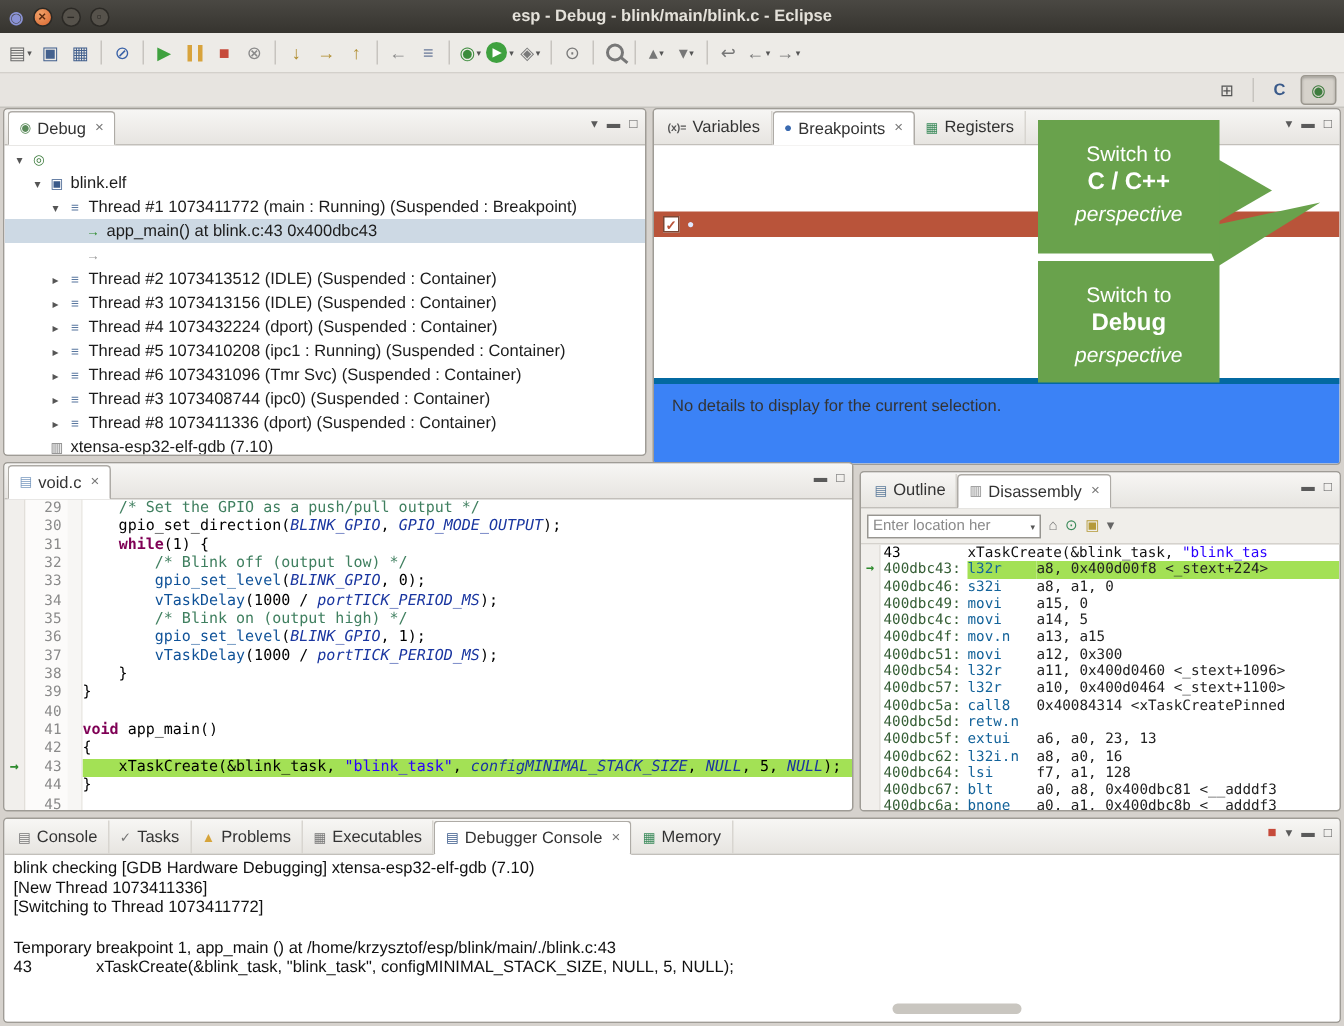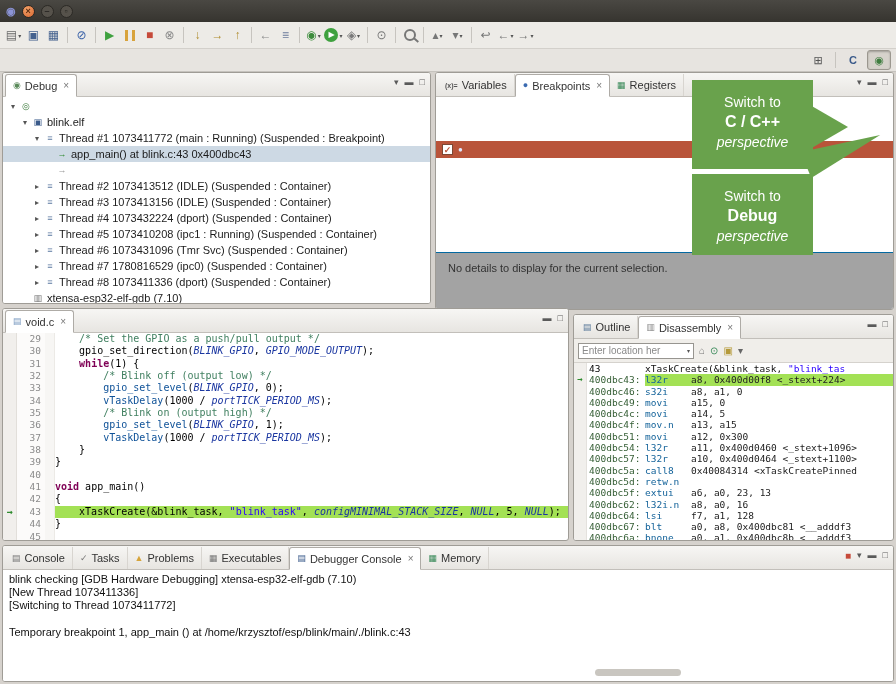--- a/index.html
+++ b/index.html
@@ -67,21 +67,21 @@
   .tarrow{width:12px;font-size:8px;color:#555;text-align:center;flex:none;}
   .ticn{width:14px;font-size:9px;text-align:center;flex:none;margin-right:2px;}
 
   
   .bp-list{height:155px;position:relative;background:#fff;flex:none;}
   .bp-row{position:absolute;left:0;right:0;top:44px;height:17px;display:flex;align-items:center;gap:5px;
           padding-left:6px;background:#b9543a;color:#fff;font-size:11px;white-space:nowrap;overflow:hidden;}
   .bp-check{width:11px;height:11px;background:#fff;border:1px solid #7d4734;color:#b9543a;font-size:9px;
             line-height:10px;text-align:center;flex:none;box-sizing:border-box;font-weight:bold;}
   .bp-ic{font-size:8px;color:#dfe8ff;}
-  .bp-details{border-top:1px solid #0369a1;flex:1;padding:9px 12px;font-size:11px;color:#333;background:#a3a3a3;}
+  .bp-details{border-top:4px solid #0369a1;flex:1;padding:9px 12px;font-size:11px;color:#333;background:#3b82f6;}
 
   
   .ed-body{flex:1;display:flex;font-family:"DejaVu Sans Mono",monospace;font-size:10px;overflow:hidden;}
   .ed-ruler{width:13px;background:#f1efec;border-right:1px solid #e2dfda;flex:none;}
   .ed-nums{width:24px;background:#fcfbfa;color:#8a8a8a;text-align:right;padding-right:4px;flex:none;
            font-size:9.5px;box-sizing:content-box;}
   .ed-fold{width:9px;background:#f7f6f4;border-right:1px solid #eceae6;flex:none;}
   .ed-code{flex:1;white-space:pre;color:#000;overflow:hidden;}
   .ln{height:12.35px;line-height:12.35px;}
   .ln.cur{background:#a3e155;}
@@ -134,20 +134,21 @@
 </head>
 <body>
 
 <div class="screen">
 
   <div class="titlebar">
     <span class="app-ic">◉</span>
     <span class="win-btn close">×</span>
     <span class="win-btn">–</span>
     <span class="win-btn">▫</span>
+    <span class="title">esp - Debug - blink/main/blink.c - Eclipse</span>
   </div>
 
   <div class="toolbar">
       <div class="tbtn">
         <span class="tglyph" style="color: rgb(106, 106, 106);">▤</span>
         <span class="dd">▾</span>
       </div>
       <div class="tbtn">
         <span class="tglyph" style="color: rgb(68, 97, 142);">▣</span>
       </div>
@@ -307,21 +308,21 @@
             <span class="tlabel">Thread #5 1073410208 (ipc1 : Running) (Suspended : Container)</span>
           </div>
           <div class="trow" style="padding-left: 28px;">
             <span class="tarrow">▸</span>
             <span class="ticn" style="color: rgb(90, 120, 160);">≡</span>
             <span class="tlabel">Thread #6 1073431096 (Tmr Svc) (Suspended : Container)</span>
           </div>
           <div class="trow" style="padding-left: 28px;">
             <span class="tarrow">▸</span>
             <span class="ticn" style="color: rgb(90, 120, 160);">≡</span>
-            <span class="tlabel">Thread #7 1780816529 (ipc0) (Suspended : Container)</span>
+            <span class="tlabel">Thread #3 1073408744 (ipc0) (Suspended : Container)</span>
           </div>
           <div class="trow" style="padding-left: 28px;">
             <span class="tarrow">▸</span>
             <span class="ticn" style="color: rgb(90, 120, 160);">≡</span>
             <span class="tlabel">Thread #8 1073411336 (dport) (Suspended : Container)</span>
           </div>
           <div class="trow" style="padding-left: 16px;">
             <span class="tarrow"></span>
             <span class="ticn" style="color: rgb(119, 119, 119);">▥</span>
             <span class="tlabel">xtensa-esp32-elf-gdb (7.10)</span>
@@ -523,20 +524,21 @@
           <span>▬</span>
           <span>□</span>
         </div>
       </div>
       <div class="cons-body">
         <div class="cline">blink checking [GDB Hardware Debugging] xtensa-esp32-elf-gdb (7.10)</div>
           <div class="cline">[New Thread 1073411336]</div>
           <div class="cline">[Switching to Thread 1073411772]</div>
           <div class="cline"></div>
           <div class="cline">Temporary breakpoint 1, app_main () at /home/krzysztof/esp/blink/main/./blink.c:43</div>
+          <div class="cline">43              xTaskCreate(&amp;blink_task, "blink_task", configMINIMAL_STACK_SIZE, NULL, 5, NULL);</div>
           <div class="cons-scroll"></div>
       </div>
     </div>
 
     <div class="tail" id="tail1"></div>
     <div class="tail" id="tail2"></div>
     <div class="callout" id="callout1">
       <div class="l1">Switch to</div>
       <div class="lb">C / C++</div>
       <div class="l2">perspective</div>

